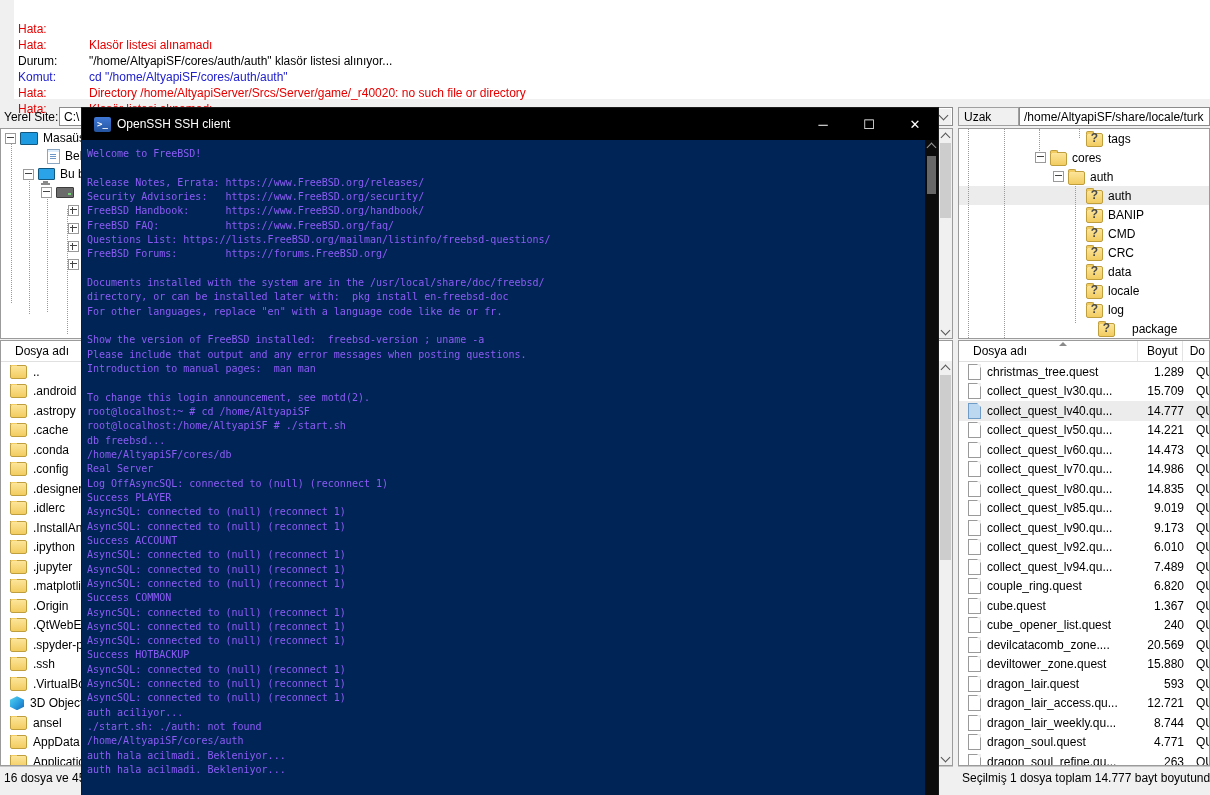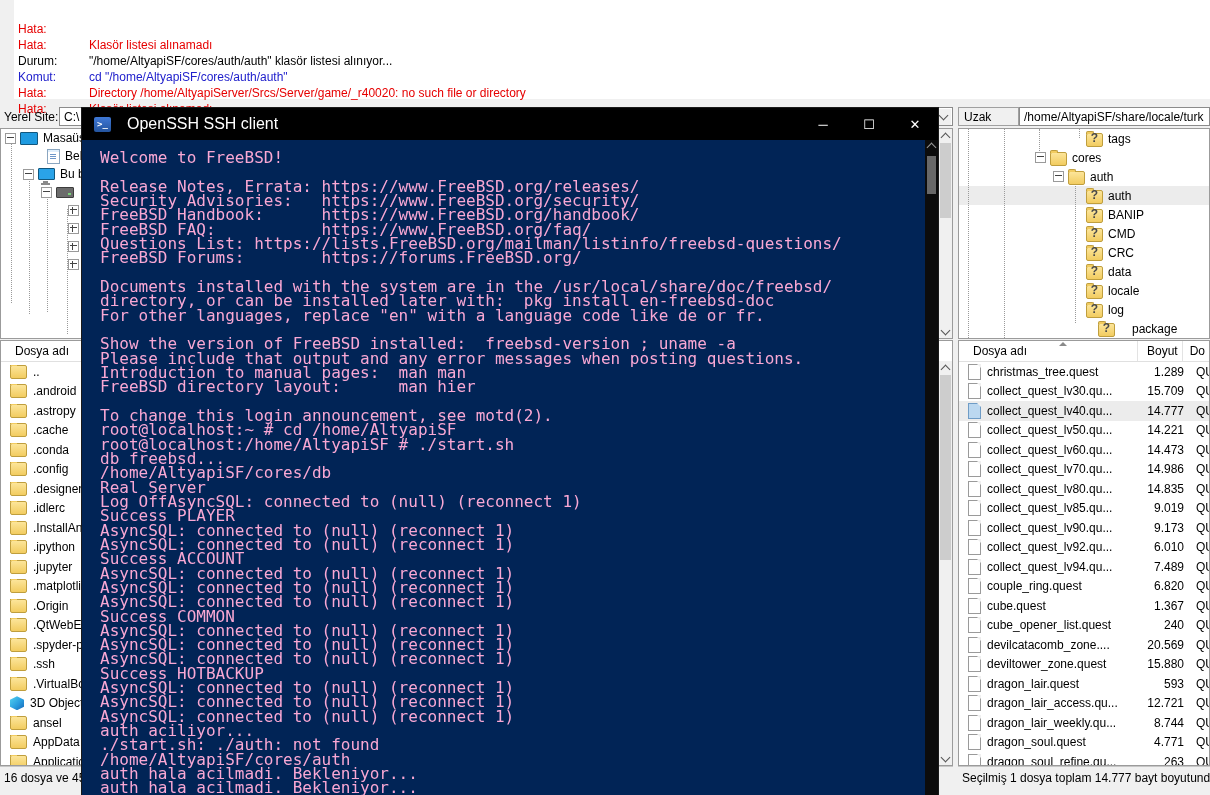--- a/index.html
+++ b/index.html
@@ -78,25 +78,25 @@
   
   .sb{position:absolute;width:13px;background:#f0f0f0;border-left:1px solid #e2e2e2}
   .sb .arr{position:absolute;left:0;width:13px;height:13px;display:flex;align-items:center;justify-content:center}
   .sb .thumb{position:absolute;left:1px;width:11px;background:#cdcdcd}
   
   .guide{position:absolute;width:0;border-left:1px dotted #9a9a9a}
   
   #terminal{position:absolute;left:82px;top:108px;width:856px;height:687px;z-index:5;background:#012456;box-shadow:0 0 0 1px #1a1a1a}
   #tbar{height:32px;background:#000;display:flex;align-items:center;color:#fff}
   .ps-icon{width:17px;height:15px;margin-left:12px;background:linear-gradient(#3f78d6,#24549e);border-radius:2px;color:#fff;font:bold 9px "DejaVu Sans Mono",monospace;display:flex;align-items:center;justify-content:center;flex:none}
-  #ttitle{margin-left:16px;font-size:16px}
+  #ttitle{margin-left:6px;font-size:12px}
   #tbtns{margin-left:auto;display:flex;height:100%}
   .tbtn{width:46px;height:100%;display:flex;align-items:center;justify-content:center;color:#fff;font-size:13px}
-  #tcontent{position:absolute;left:0;top:32px;right:13px;bottom:0;overflow:hidden;padding:8px 0 0 18px;
-    font-family:"DejaVu Sans Mono",monospace;font-size:16px;color:#f9a8d4}
+  #tcontent{position:absolute;left:0;top:32px;right:13px;bottom:0;overflow:hidden;padding:8px 0 0 5px;
+    font-family:"DejaVu Sans Mono",monospace;font-size:10px;color:#8b5cf6}
   .tline{height:14.33px;white-space:pre}
   #tscroll{position:absolute;right:0;top:32px;bottom:0;width:13px;background:#0c0c0c}
   #tscroll .chev{border-color:#9a9a9a;margin:4px auto 0}
   #tscroll .thumb{position:absolute;left:2px;top:16px;width:9px;height:38px;background:#686868}
 </style>
 </head>
 <body>
 
 <div id="log">
 
@@ -716,21 +716,20 @@
       <div class="tline">For other languages, replace "en" with a language code like de or fr.</div>
 
       <div class="tline"></div>
 
       <div class="tline">Show the version of FreeBSD installed:  freebsd-version ; uname -a</div>
 
       <div class="tline">Please include that output and any error messages when posting questions.</div>
 
       <div class="tline">Introduction to manual pages:  man man</div>
 
-      <div class="tline">FreeBSD directory layout:      man hier</div>
 
       <div class="tline"></div>
 
       <div class="tline">To change this login announcement, see motd(2).</div>
 
       <div class="tline">root@localhost:~ # cd /home/AltyapiSF</div>
 
       <div class="tline">root@localhost:/home/AltyapiSF # ./start.sh</div>
 
       <div class="tline">db freebsd...</div>

